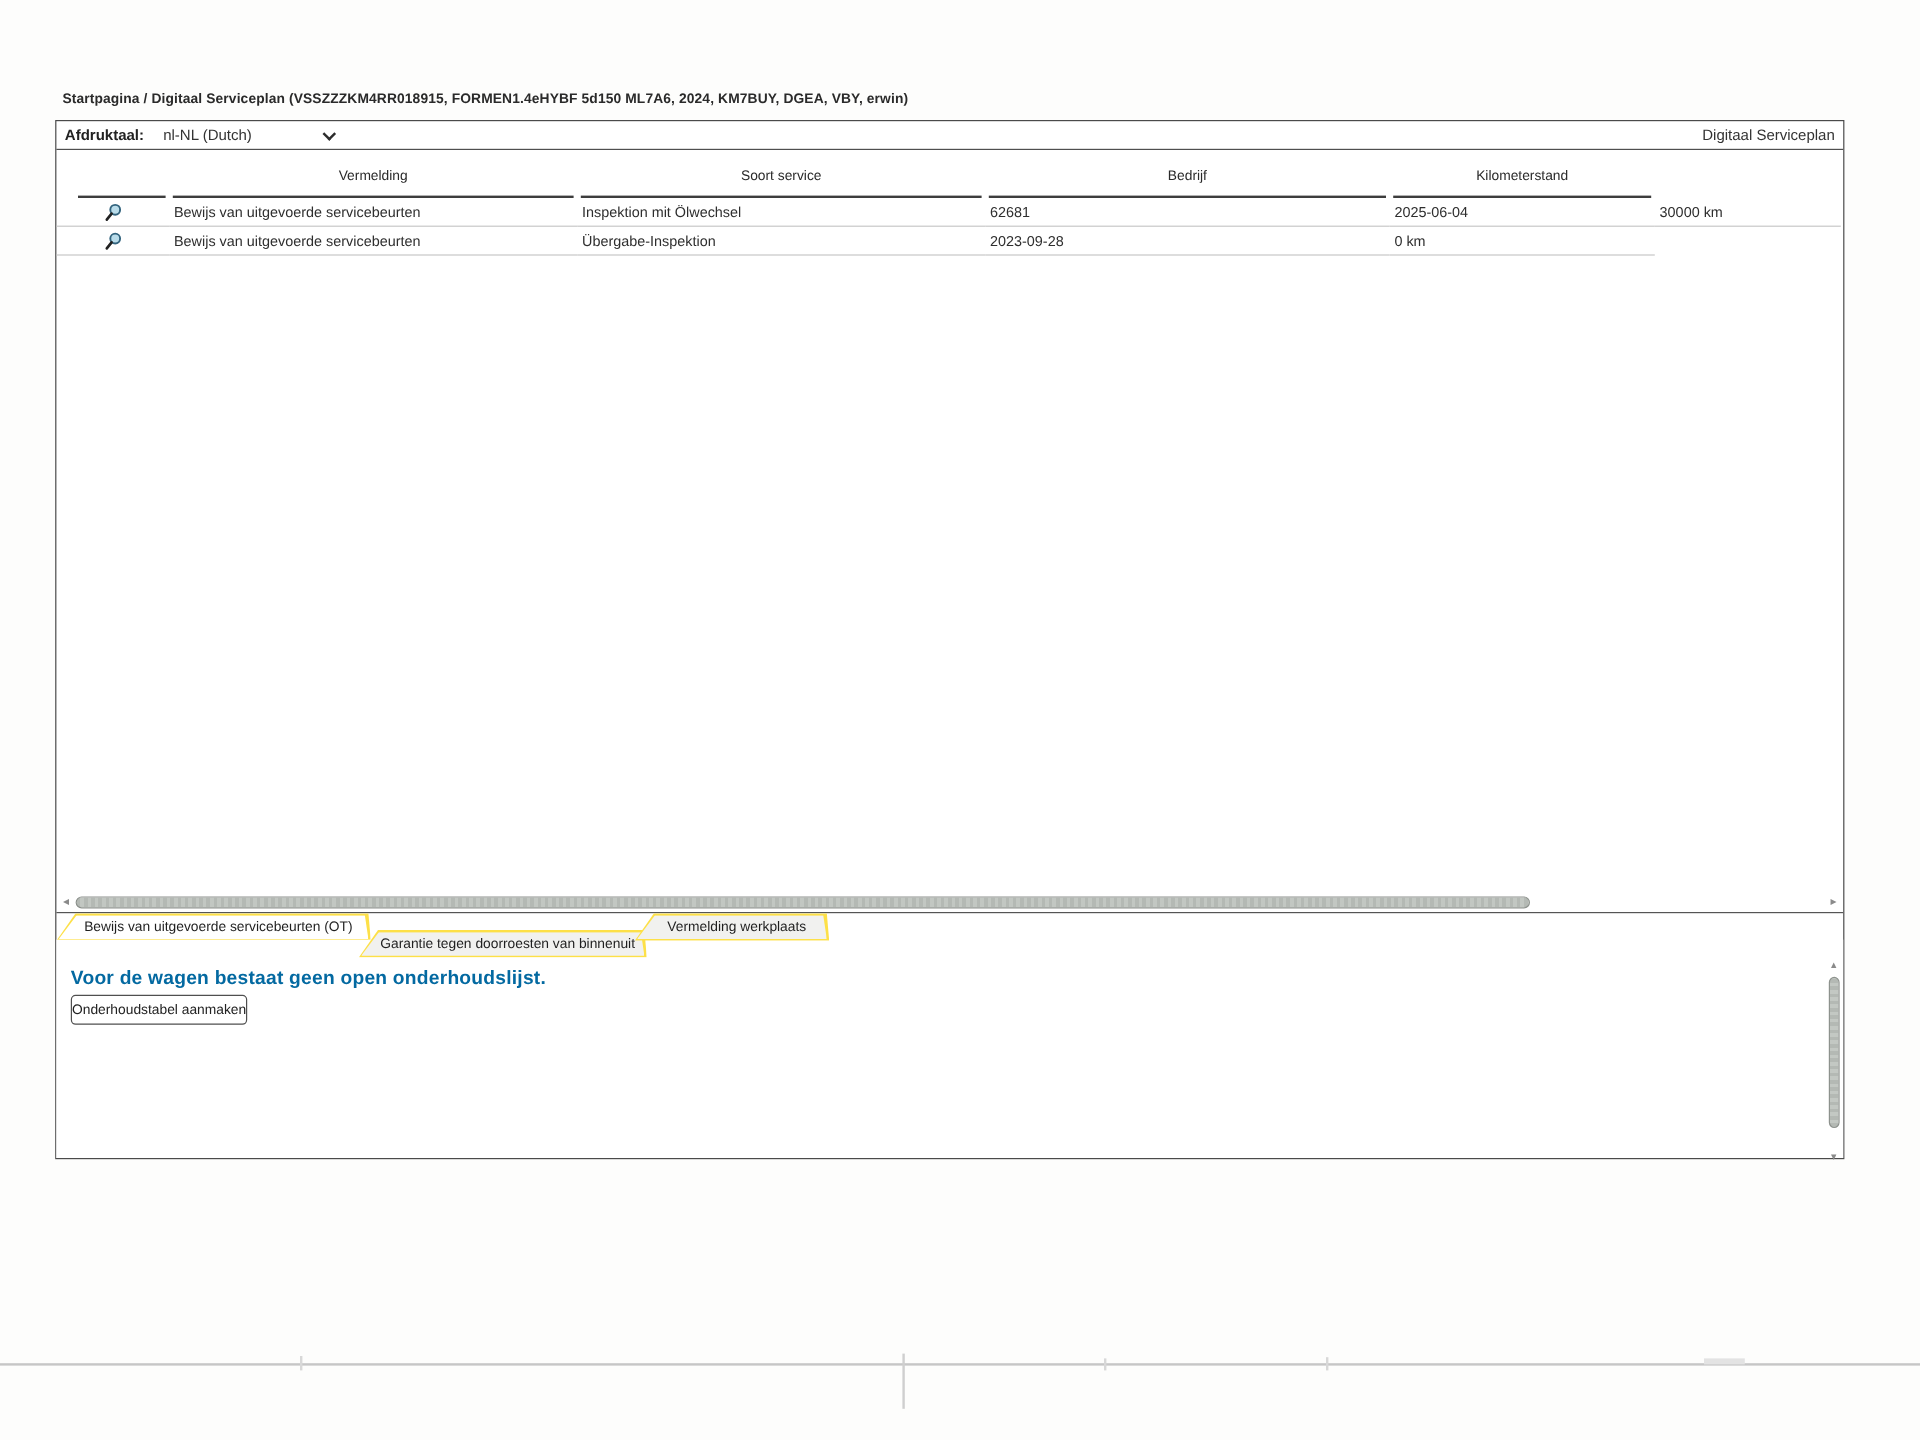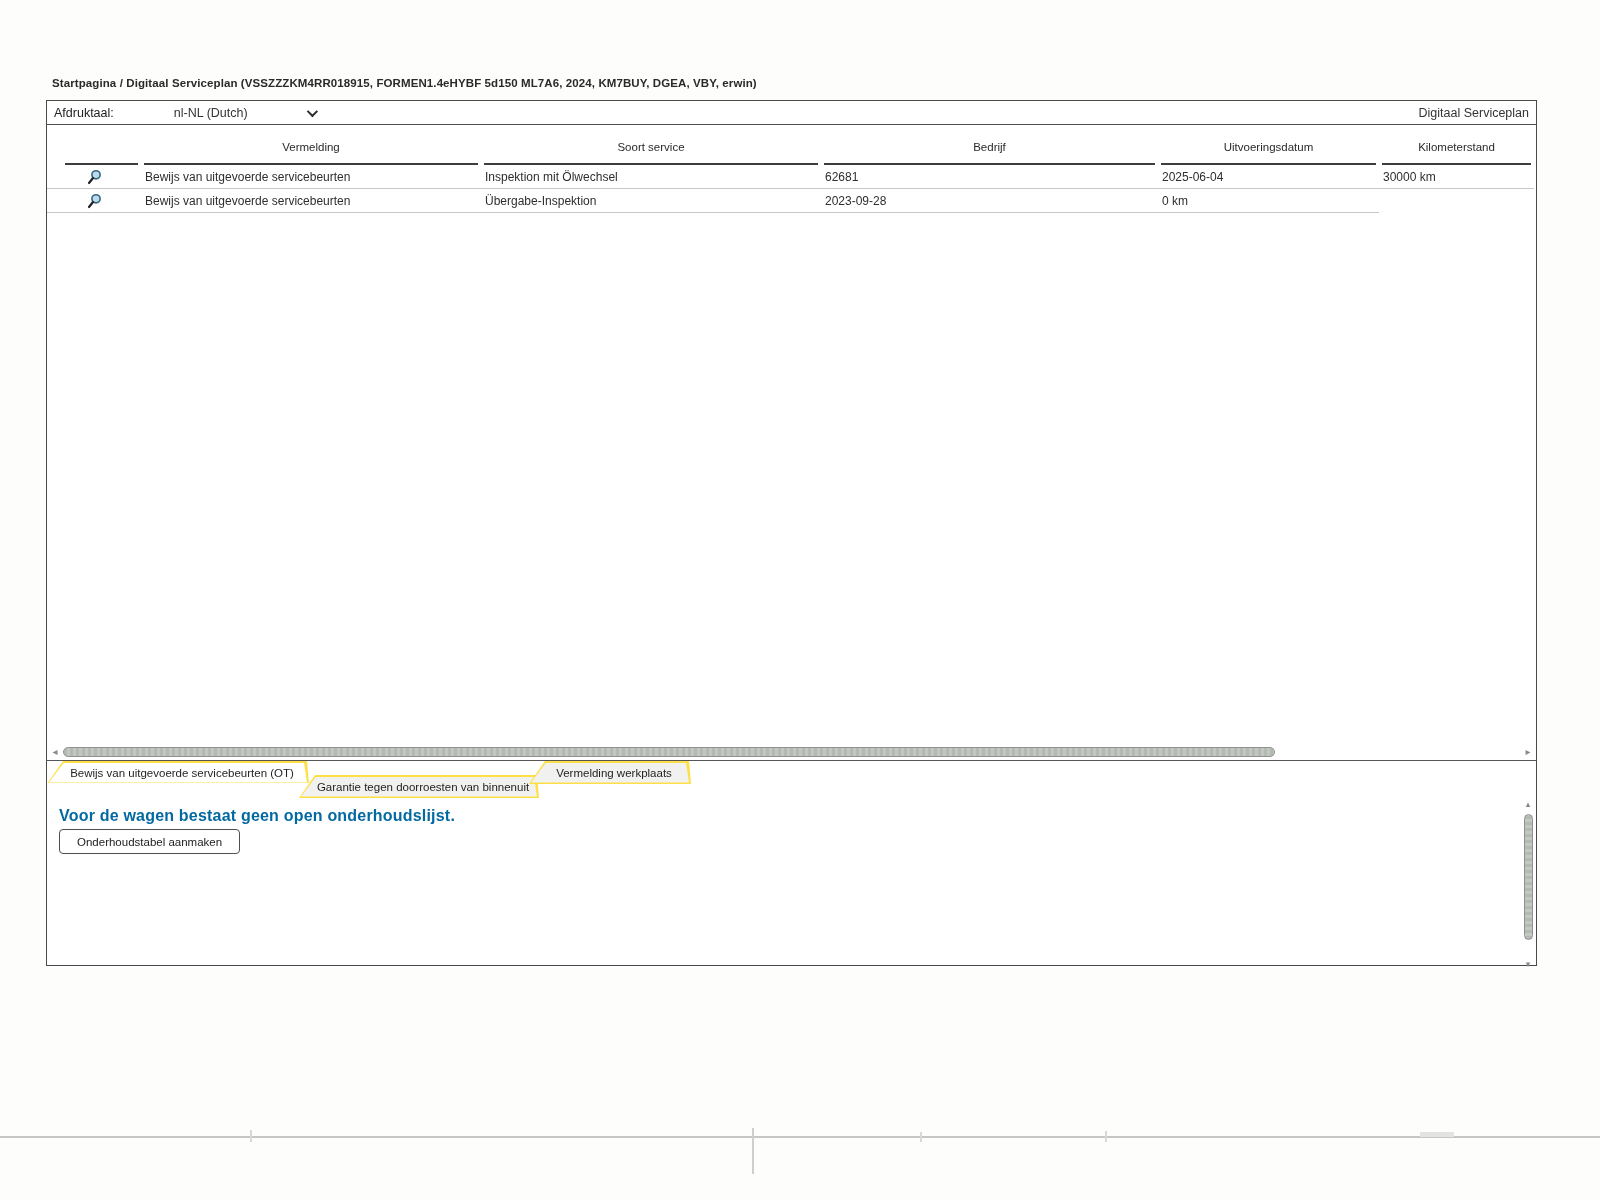--- a/index.html
+++ b/index.html
@@ -28,24 +28,24 @@
   }
 
   
   .topbar {
     height: 24px;
     border-bottom: 1.5px solid #4f4f4f;
     display: flex; align-items: center;
     padding: 0 7px;
     font-size: 12px;
   }
-  .topbar .lbl { font-weight: normal; margin-right: 16px; font-size: 12.5px; }
+  .topbar .lbl { font-weight: bold; margin-right: 16px; font-size: 12.5px; }
   .lang-select {
     display: flex; align-items: center; justify-content: space-between;
-    width: 145px; cursor: pointer; font-size: 12.5px; color: #333; margin-left: 44px;
+    width: 145px; cursor: pointer; font-size: 12.5px; color: #333;
   }
   .chev {
     width: 8px; height: 8px;
     border-right: 2.4px solid #2c2c2c;
     border-bottom: 2.4px solid #2c2c2c;
     transform: rotate(45deg) translateY(-2px);
     margin-right: 4px;
   }
   .topbar .spacer { flex: 1; }
   .app-title { font-size: 12.5px; color: #333; }
@@ -126,21 +126,21 @@
 
   
   .tabcontent { position: absolute; left: 0; top: 682px; right: 0; bottom: 0; background: #fff; }
   .no-list-msg {
     position: absolute; left: 12px; top: 24px;
     font-size: 16px; font-weight: bold; color: #0369a1;
     letter-spacing: 0.2px;
   }
   .create-btn {
     position: absolute; left: 12px; top: 46px;
-    height: 25px; padding: 0 17px;
+    height: 25px; padding: 0 0;
     font-family: "Liberation Sans", sans-serif;
     font-size: 11.5px; color: #222;
     background: #fff;
     border: 1.8px solid #4f4f4f; border-radius: 4px;
     cursor: pointer;
   }
 
   
   .vscroll {
     position: absolute; right: 2px; top: 698px; width: 12px; height: 164px;
@@ -188,21 +188,20 @@
     <span class="app-title">Digitaal Serviceplan</span>
   </div>
 
 
   <div class="svc-table">
     <div class="trow">
       <div class="th iconcol"></div>
       <div class="th">Vermelding</div>
       <div class="th">Soort service</div>
       <div class="th">Bedrijf</div>
-      <div class="th">Uitvoeringsdatum</div>
       <div class="th">Kilometerstand</div>
     </div>
 
     <div class="trow">
       <div class="td iconcell">
         <svg width="15" height="16" viewBox="0 0 15 16">
           <circle cx="9" cy="5.8" r="4.1" fill="#b9dcea" stroke="#33647e" stroke-width="1.6"></circle>
           <line x1="6" y1="9" x2="2" y2="14" stroke="#222" stroke-width="2.2" stroke-linecap="round"></line>
         </svg>
       </div>

